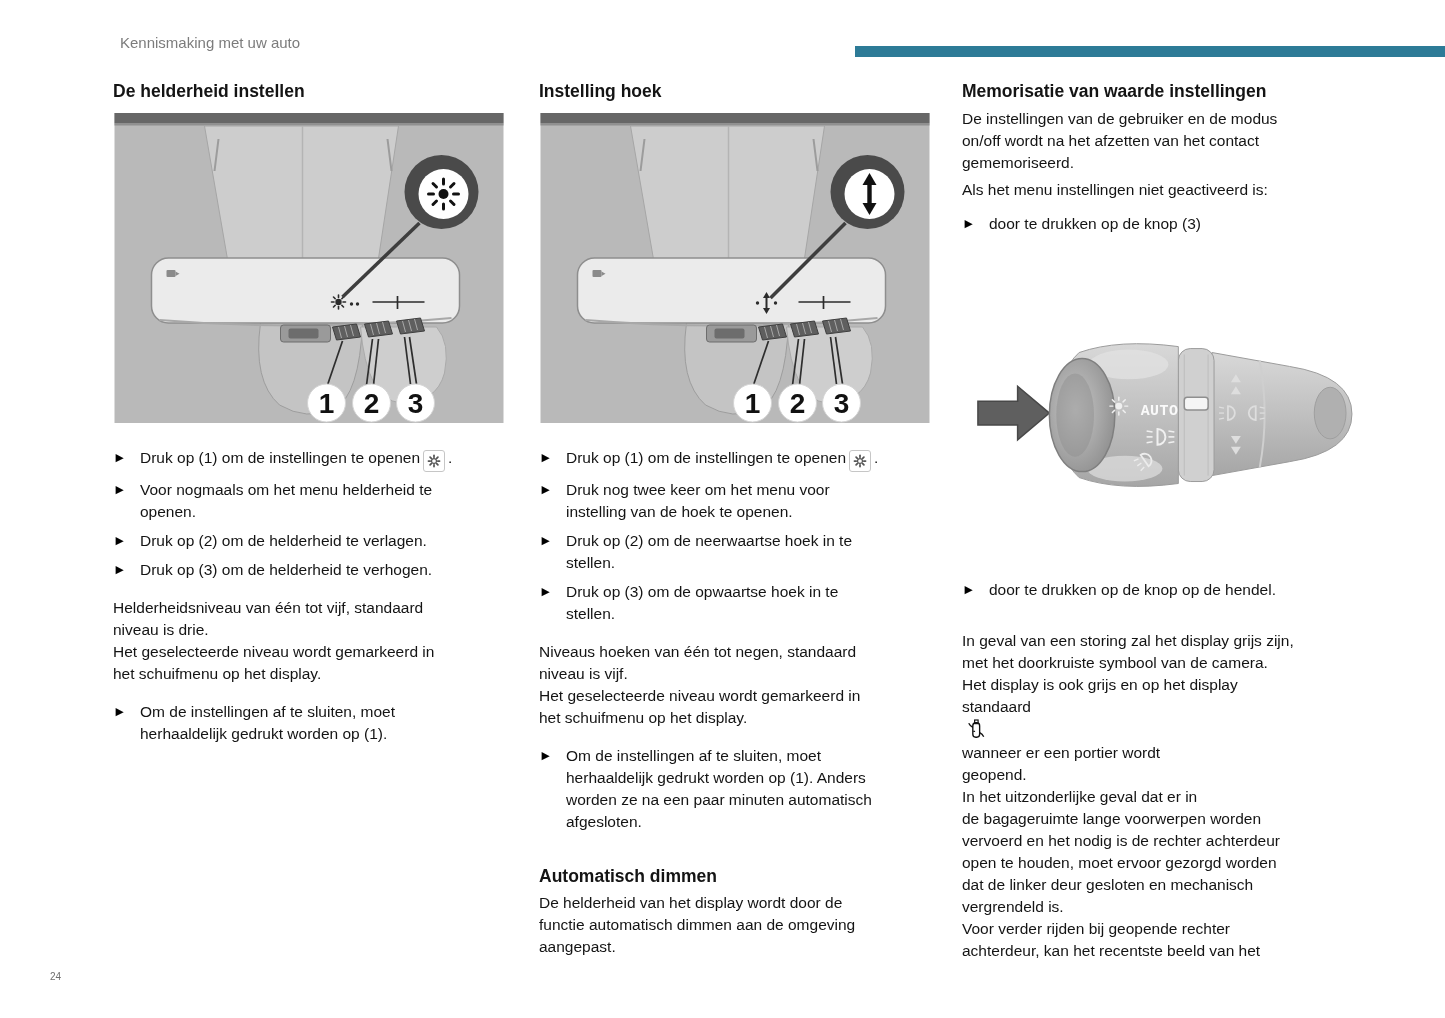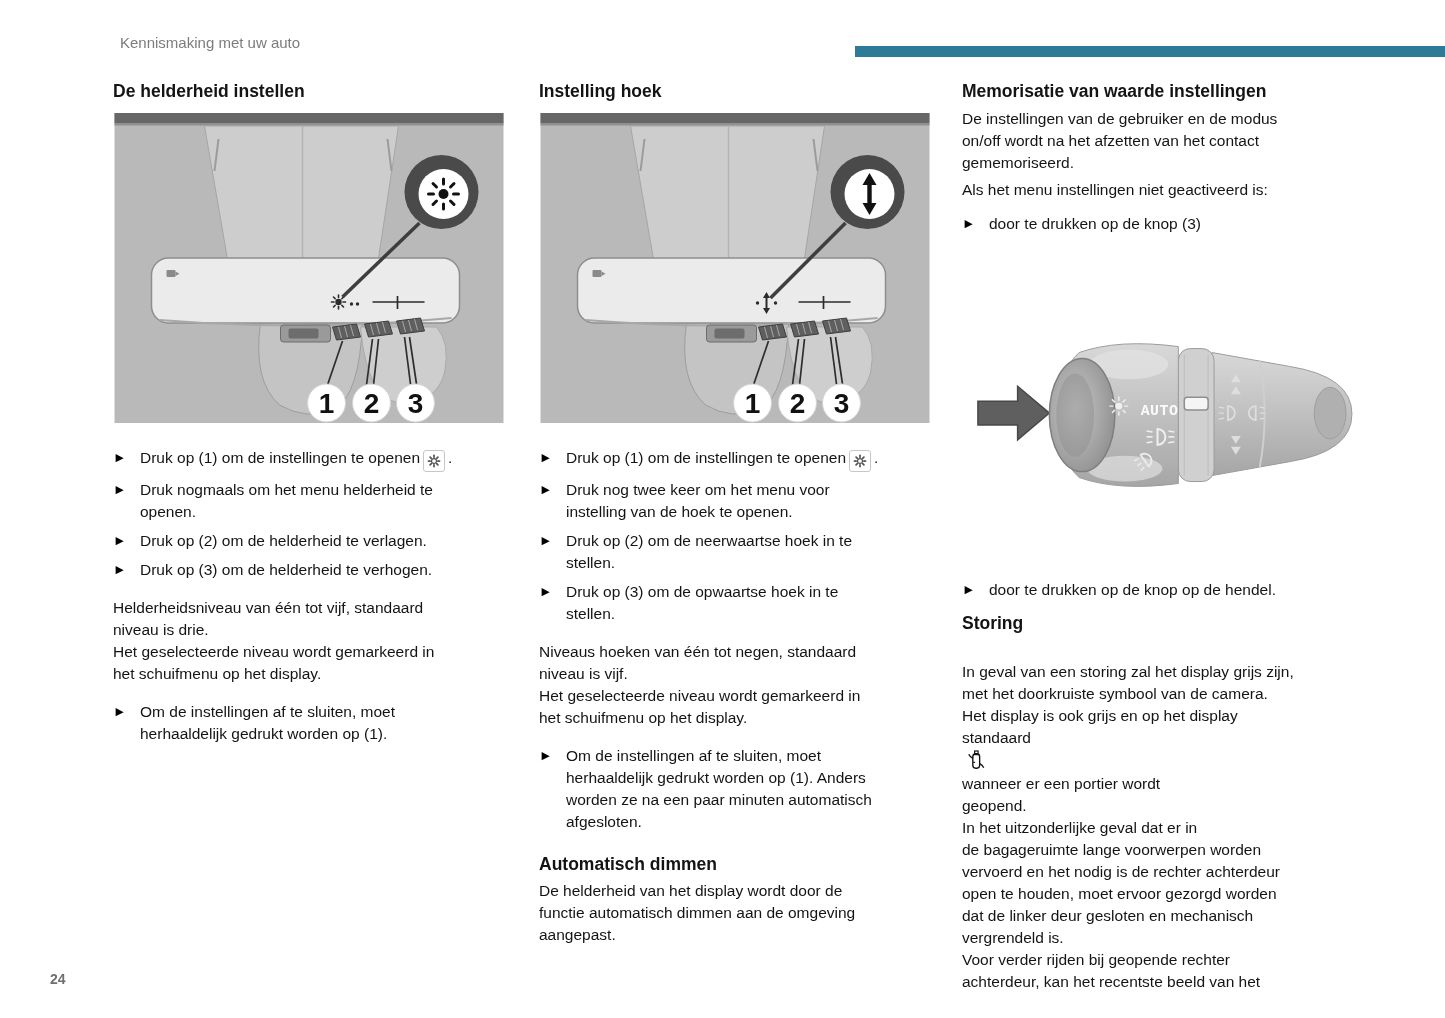--- a/index.html
+++ b/index.html
@@ -3,21 +3,21 @@
 <meta charset="utf-8">
 <style>
   html,body { margin:0; padding:0; }
   body {
     width:1445px; height:1018px; position:relative; background:#ffffff;
     font-family:"Liberation Sans","DejaVu Sans",sans-serif; color:#141414;
     overflow:hidden;
   }
   .header-title { position:absolute; left:108px; top:34px; font-size:15px; color:#7c7c7c;margin-left:12px; }
   .accent-bar { position:absolute; left:855px; top:46px; width:590px; height:11px; }
-  .page-number { position:absolute; left:50px; top:971px; font-size:14px; font-weight:bold; color:#6f6f6f; }
+  .page-number { position:absolute; left:50px; top:971px; font-size:10px; font-weight:normal; color:#6f6f6f; }
 
   .col { position:absolute; top:80px; }
   #col1 { left:113px; width:392px; }
   #col2 { left:539px; width:392px; }
   #col3 { left:962px; width:394px; }
 
   .title { font-size:17.5px; font-weight:bold; margin:0 0 11px 0; line-height:22px; }
   .subtitle { font-size:17.5px; font-weight:bold; line-height:22px; margin:0; }
 
   .fig { display:block; margin:0 0 24px 0; }
@@ -25,21 +25,21 @@
 
   .bullet { display:flex; margin:0 0 7px 0; }
   .bullet .arr { width:27px; flex:none; font-size:13.5px; line-height:22px; color:#000; }
   .btxt, .para { font-size:15.5px; line-height:22px; white-space:pre-line; }
   .para { margin:16px 0 0 0; }
   .para-tight { margin:5px 0 0 0; }
   .mt16 { margin-top:16px; }
   .mt14 { margin-top:14px; }
   .mt12 { margin-top:12px; }
   .mt11 { margin-top:11px; }
-  .mt20 { margin-top:20px; }
+  .mt20 { margin-top:32px; }
   .mt26 { margin-top:26px; }
 
   .icon-box {
     display:inline-flex; width:20px; height:20px; border:1px solid #c6c6c6; border-radius:3px;
     align-items:center; justify-content:center; vertical-align:-5px; margin:0 3px;
     background:#fff;
   }
   .inline-icon { vertical-align:-6px; margin:0 4px; }
 </style>
 </head>
@@ -158,21 +158,21 @@
               <line x1="18.5" y1="12" x2="21.5" y2="12"></line>
               <line x1="5.3" y1="5.3" x2="7.4" y2="7.4"></line>
               <line x1="16.6" y1="16.6" x2="18.7" y2="18.7"></line>
               <line x1="18.7" y1="5.3" x2="16.6" y2="7.4"></line>
               <line x1="5.3" y1="18.7" x2="7.4" y2="16.6"></line>
             </g>
           </svg></span><span>.</span></div>
   </div>
   <div class="bullet">
     <span class="arr">►</span>
-    <div class="btxt">Druk nogmaals om het menu helderheid te
+    <div class="btxt">Voor nogmaals om het menu helderheid te
 openen.</div>
   </div>
   <div class="bullet">
     <span class="arr">►</span>
     <div class="btxt">Druk op (2) om de helderheid te verlagen.</div>
   </div>
   <div class="bullet">
     <span class="arr">►</span>
     <div class="btxt">Druk op (3) om de helderheid te verhogen.</div>
   </div>
@@ -420,21 +420,20 @@
             <line x1="300" y1="125" x2="305" y2="124"></line>
         </g>
       </g>
     </svg>
   </div>
 
   <div class="bullet mt26">
     <span class="arr">►</span>
     <div class="btxt">door te drukken op de knop op de hendel.</div>
   </div>
-  <h3 class="subtitle mt11">Storing</h3>
   <div class="para para-tight">
     <span>In geval van een storing zal het display grijs zijn,
 met het doorkruiste symbool van de camera.
 Het display is ook grijs en op het display</span>
     <span>standaard</span>
     <svg class="inline-icon" width="20" height="24" viewBox="0 0 22 26">
       <rect x="7.5" y="5" width="7.5" height="16" rx="3.2" fill="none" stroke="#111" stroke-width="1.5"></rect>
       <rect x="9.5" y="2" width="3.8" height="4" fill="none" stroke="#111" stroke-width="1.3"></rect>
       <path d="M7.5,10 Q4.5,8.5 3,5.5" fill="none" stroke="#111" stroke-width="1.5"></path>
       <path d="M15,16 Q18,17.5 19.5,20.5" fill="none" stroke="#111" stroke-width="1.5"></path>

